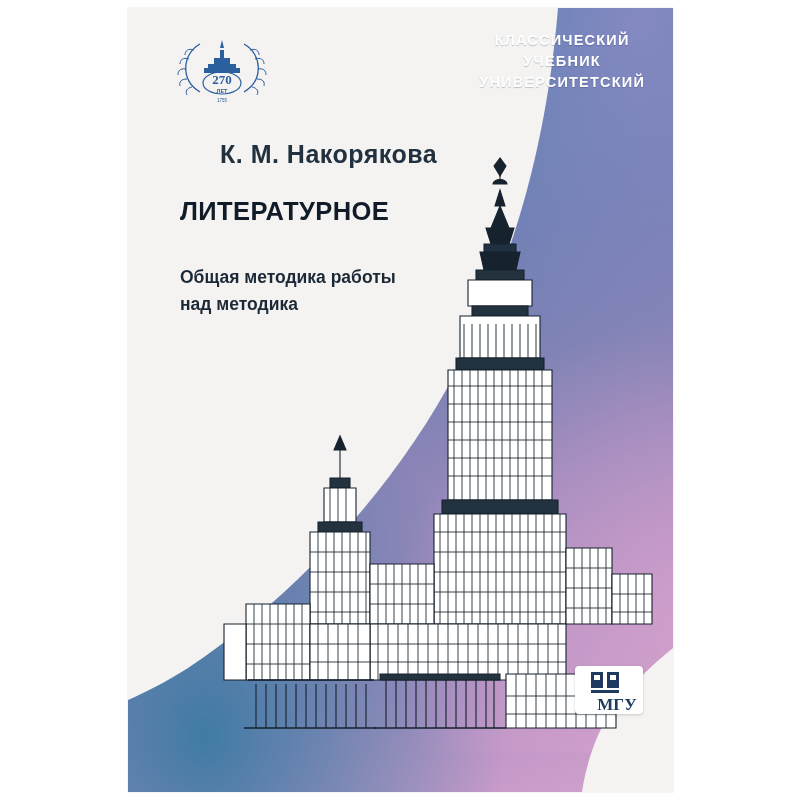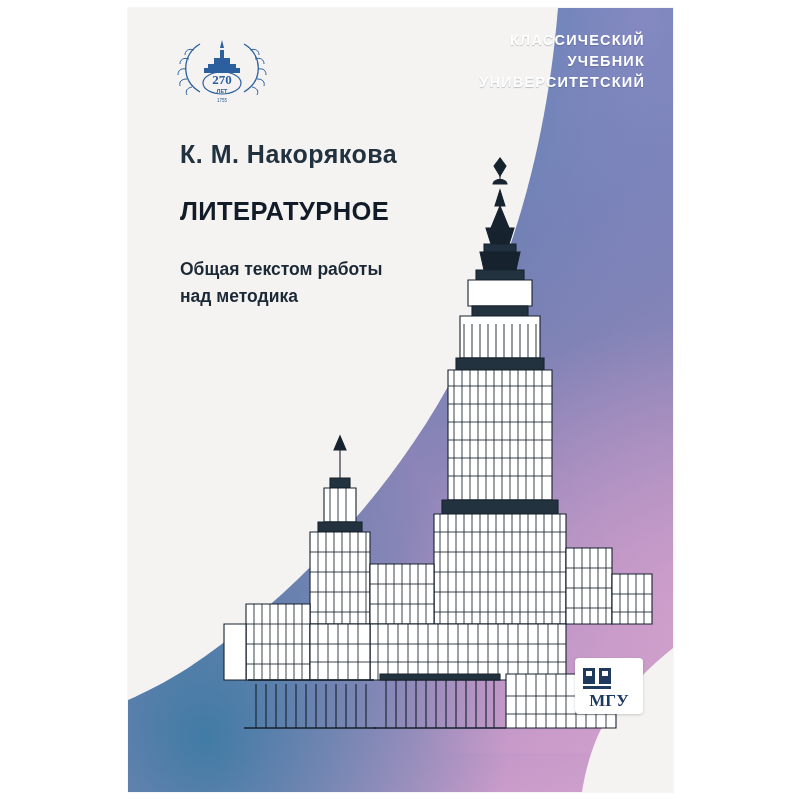--- a/index.html
+++ b/index.html
@@ -66,21 +66,21 @@
     top: 0;
     width: 100%;
     height: 100%;
   }
 
   
   #series-label {
     position: absolute;
     right: 28px;
     top: 22px;
-    text-align: right;
+    text-align: center;
     color: #ffffff;
     font-weight: bold;
     font-size: 14.5px;
     letter-spacing: 1.2px;
     line-height: 1.45;
     text-shadow: 0 1px 1px rgba(30,40,70,0.25);
   }
 
   
   #emblem {
@@ -98,48 +98,49 @@
     top: 132px;
     width: 300px;
     color: #1d2b3a;
   }
   #author {
     font-size: 25px;
     font-weight: 600;
     letter-spacing: 0.5px;
     margin-bottom: 26px;
     color: #22313f;
+    margin-left: 40px;
   }
   #maintitle {
     font-size: 25.5px;
     font-weight: bold;
     line-height: 1.28;
     letter-spacing: 0.4px;
     color: #111c28;
-    margin-bottom: 28px;
+    margin-bottom: 36px;
   }
   #subtitle {
     font-size: 17.5px;
     font-weight: bold;
     line-height: 1.55;
     color: #1b2836;
   }
 
   
   #msu-badge {
     position: absolute;
     right: 30px;
     bottom: 78px;
     width: 68px;
-    height: 56px;
+    height: 48px;
     background: #ffffff;
     border-radius: 4px;
     display: flex;
     align-items: center;
-    justify-content: flex-start;
+    justify-content: flex-end;
     box-shadow: 0 1px 3px rgba(0,0,0,0.18);
   }
 
   
   #building {
     position: absolute;
     left: 0;
     top: 0;
     width: 100%;
     height: 100%;
@@ -298,21 +299,21 @@
       <div>УЧЕБНИК</div>
       <div>УНИВЕРСИТЕТСКИЙ</div>
     </div>
 
     <div id="titleblock">
       <div id="author">К. М. Накорякова</div>
       <div id="maintitle">
         <div>ЛИТЕРАТУРНОЕ</div>
       </div>
       <div id="subtitle">
-        <div>Общая текстом работы</div>
+        <div>Общая методика работы</div>
         <div>над методика</div>
       </div>
     </div>
 
     <div id="msu-badge">
       <svg viewBox="0 0 60 60" width="60" height="60">
         <g fill="#1f3a5f">
           <rect x="8" y="12" width="12" height="16"></rect>
           <rect x="24" y="12" width="12" height="16"></rect>
           <rect x="11" y="15" width="6" height="5" fill="#ffffff"></rect>

